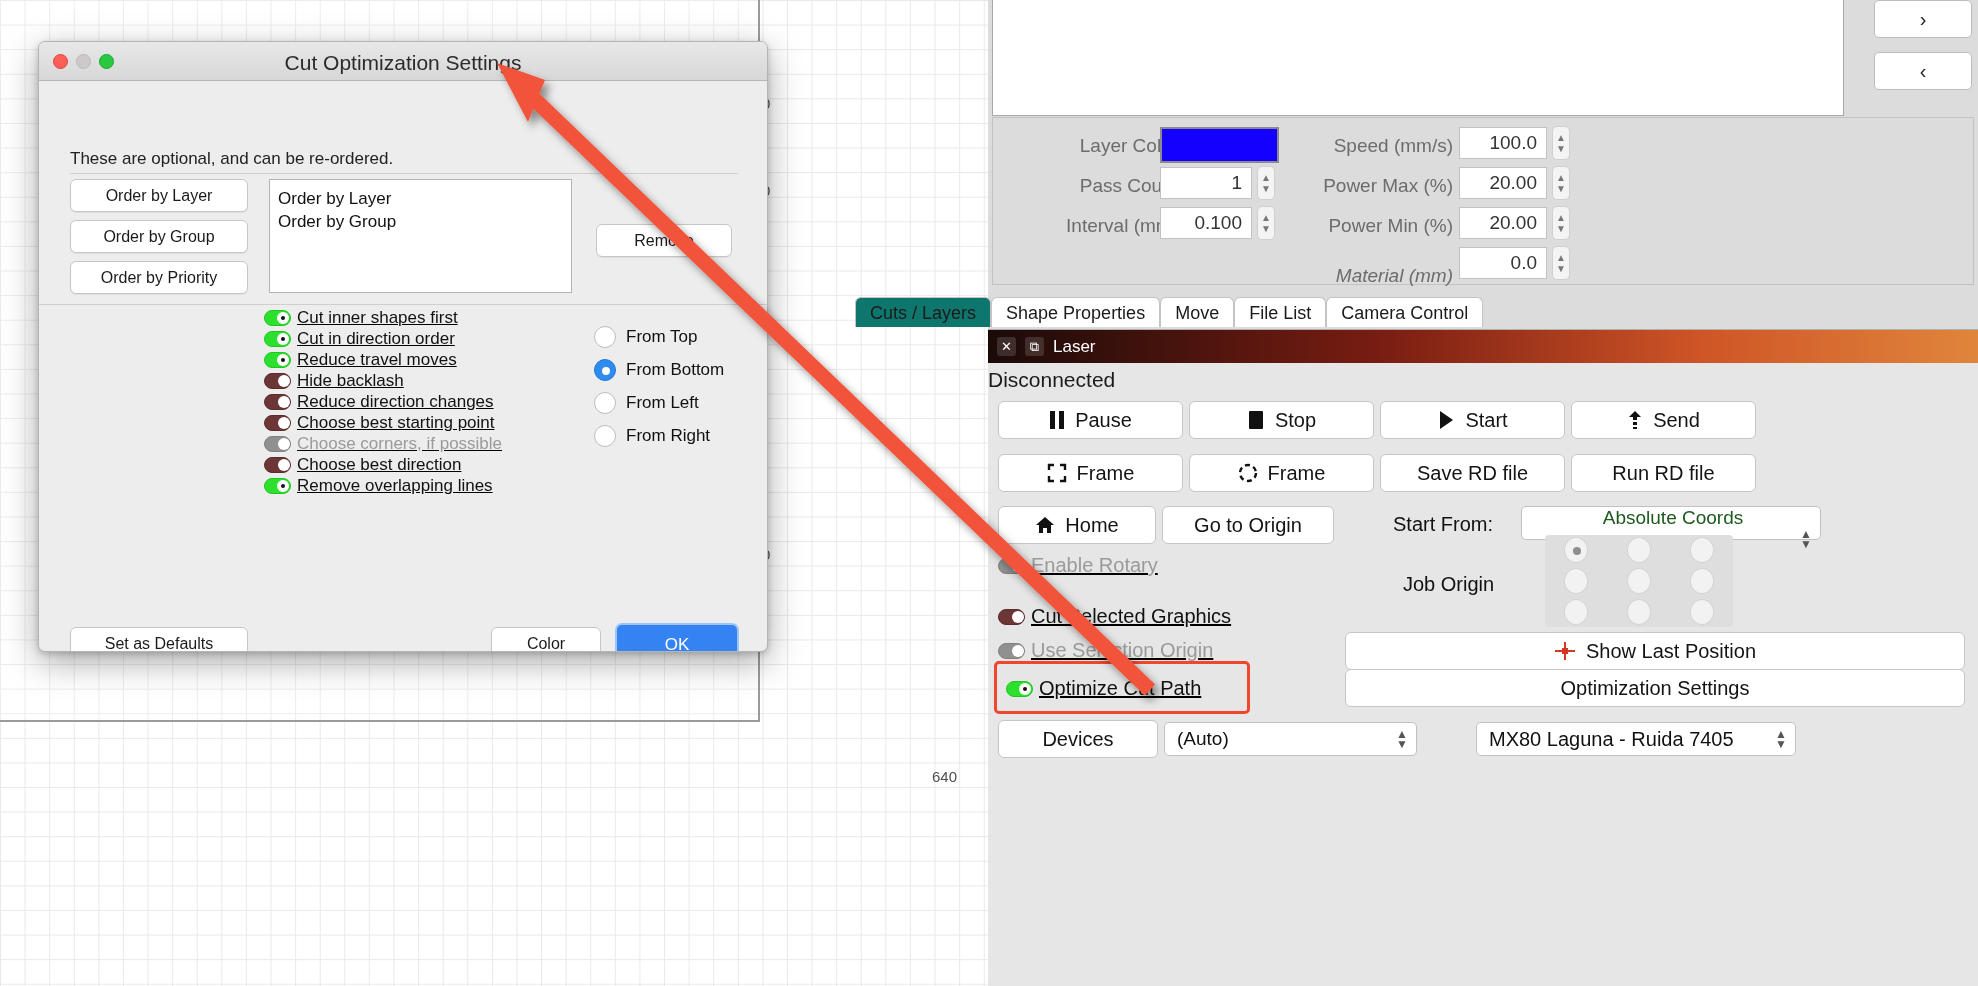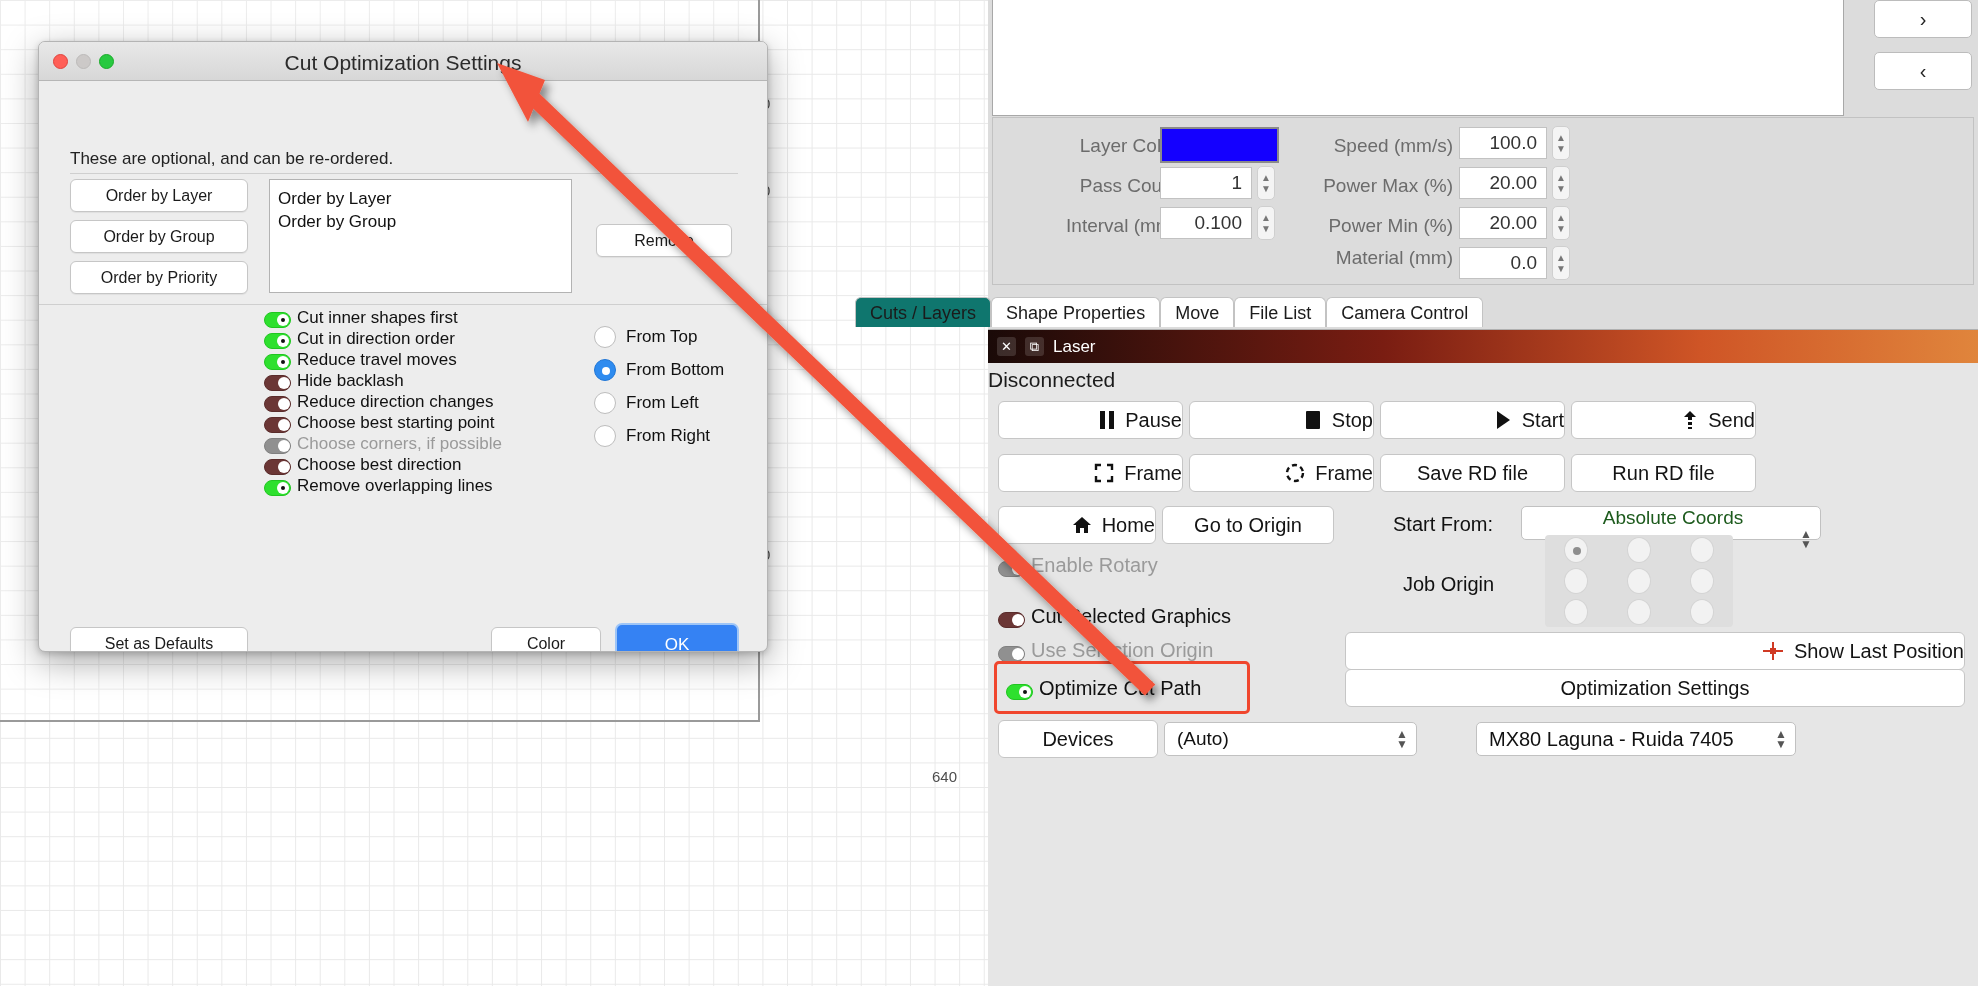--- a/index.html
+++ b/index.html
@@ -71,21 +71,21 @@
 
   .listbox {
     position: absolute; left: 230px; top: 98px; width: 303px; height: 114px;
     background: #fff; border: 1px solid #b3b3b3; padding: 7px 0 0 8px;
   }
   .listbox div { font-size: 17px; color: #111; line-height: 23px; }
 
   .remove-btn { position: absolute; left: 557px; top: 143px; width: 136px; height: 33px; line-height: 31px; }
 
   
-  .togrow { position: absolute; display: flex; align-items: flex-end; gap: 6px; }
+  .togrow { position: absolute; display: flex; align-items: center; gap: 6px; text-decoration: underline; }
   .tog { width: 27px; height: 16px; border-radius: 8px; position: relative; flex: 0 0 auto; }
   .tog.on  { background: #2ee02e; border: 1px solid #21c521; }
   .tog.off { background: #6b3635; border: 1px solid #5a2c2b; }
   .tog.dis { background: #909090; border: 1px solid #808080; }
   .tog .knob { position: absolute; top: 1px; width: 12px; height: 12px; border-radius: 50%; background: #fff; }
   .tog.on .knob  { right: 1px; }
   .tog.on .knob::after {
     content:""; position:absolute; left:4px; top:4px; width:4px; height:4px; border-radius:50%; background:#111;
   }
   .tog.off .knob, .tog.dis .knob { left: 13px; }
@@ -152,21 +152,21 @@
     background: linear-gradient(to right, #1a0a08 0%, #7a1d12 40%, #cf5526 72%, #e0853c 100%);
     display: flex; align-items: center; gap: 9px; padding-left: 9px;
     color: #fff; font-size: 17px;
   }
   .tbtn { width: 19px; height: 19px; border-radius: 3px; background: rgba(255,255,255,0.14);
           display:flex; align-items:center; justify-content:center; color:#fff; font-size: 13px; }
   .disc { position: absolute; left: 0; top: 38px; font-size: 21px; color: #1b1b1b; }
 
   .lbtn {
     position: absolute; background: #fff; border: 1px solid #c6c6c6; border-radius: 6px;
-    height: 38px; display: flex; align-items: center; justify-content: flex-end; gap: 10px;
+    height: 38px; display: flex; align-items: center; justify-content: center; gap: 10px;
     font-size: 20px; color: #141414;
   }
   .lbtn.plain { justify-content: center; }
 
   .combo {
     position: absolute; background: #fff; border: 1px solid #c1c1c1; border-radius: 5px;
     height: 34px; display: flex; align-items: center; padding: 0 8px 0 12px;
     font-size: 19px; color: #111;
   }
   .combo .chev { margin-left: auto; color: #555; font-size: 12px; line-height: 10px; display:flex; flex-direction: column; }
@@ -341,21 +341,21 @@
           <span>▼</span>
         </div>
 
       <div class="flabel" style="left:300px; top:97px; width:160px;">Power Min (%)</div>
       <div class="fbox" style="left:466px; top:89px; width:88px;">20.00</div>
       <div class="spin" style="left:559px; top:88px;">
           <span>▲</span>
           <span>▼</span>
         </div>
 
-      <div class="flabel" style="left:300px; top:129px; width:160px;">Material (mm)</div>
+      <div class="flabel" style="left:300px; top:147px; width:160px;font-style:italic;">Material (mm)</div>
       <div class="fbox" style="left:466px; top:129px; width:88px;">0.0</div>
       <div class="spin" style="left:559px; top:128px;">
           <span>▲</span>
           <span>▼</span>
         </div>
     </div>
 
     <div class="tabbar" style="left:-133px;">
       <div class="tab active">Cuts / Layers</div>
       <div class="tab">Shape Properties</div>

